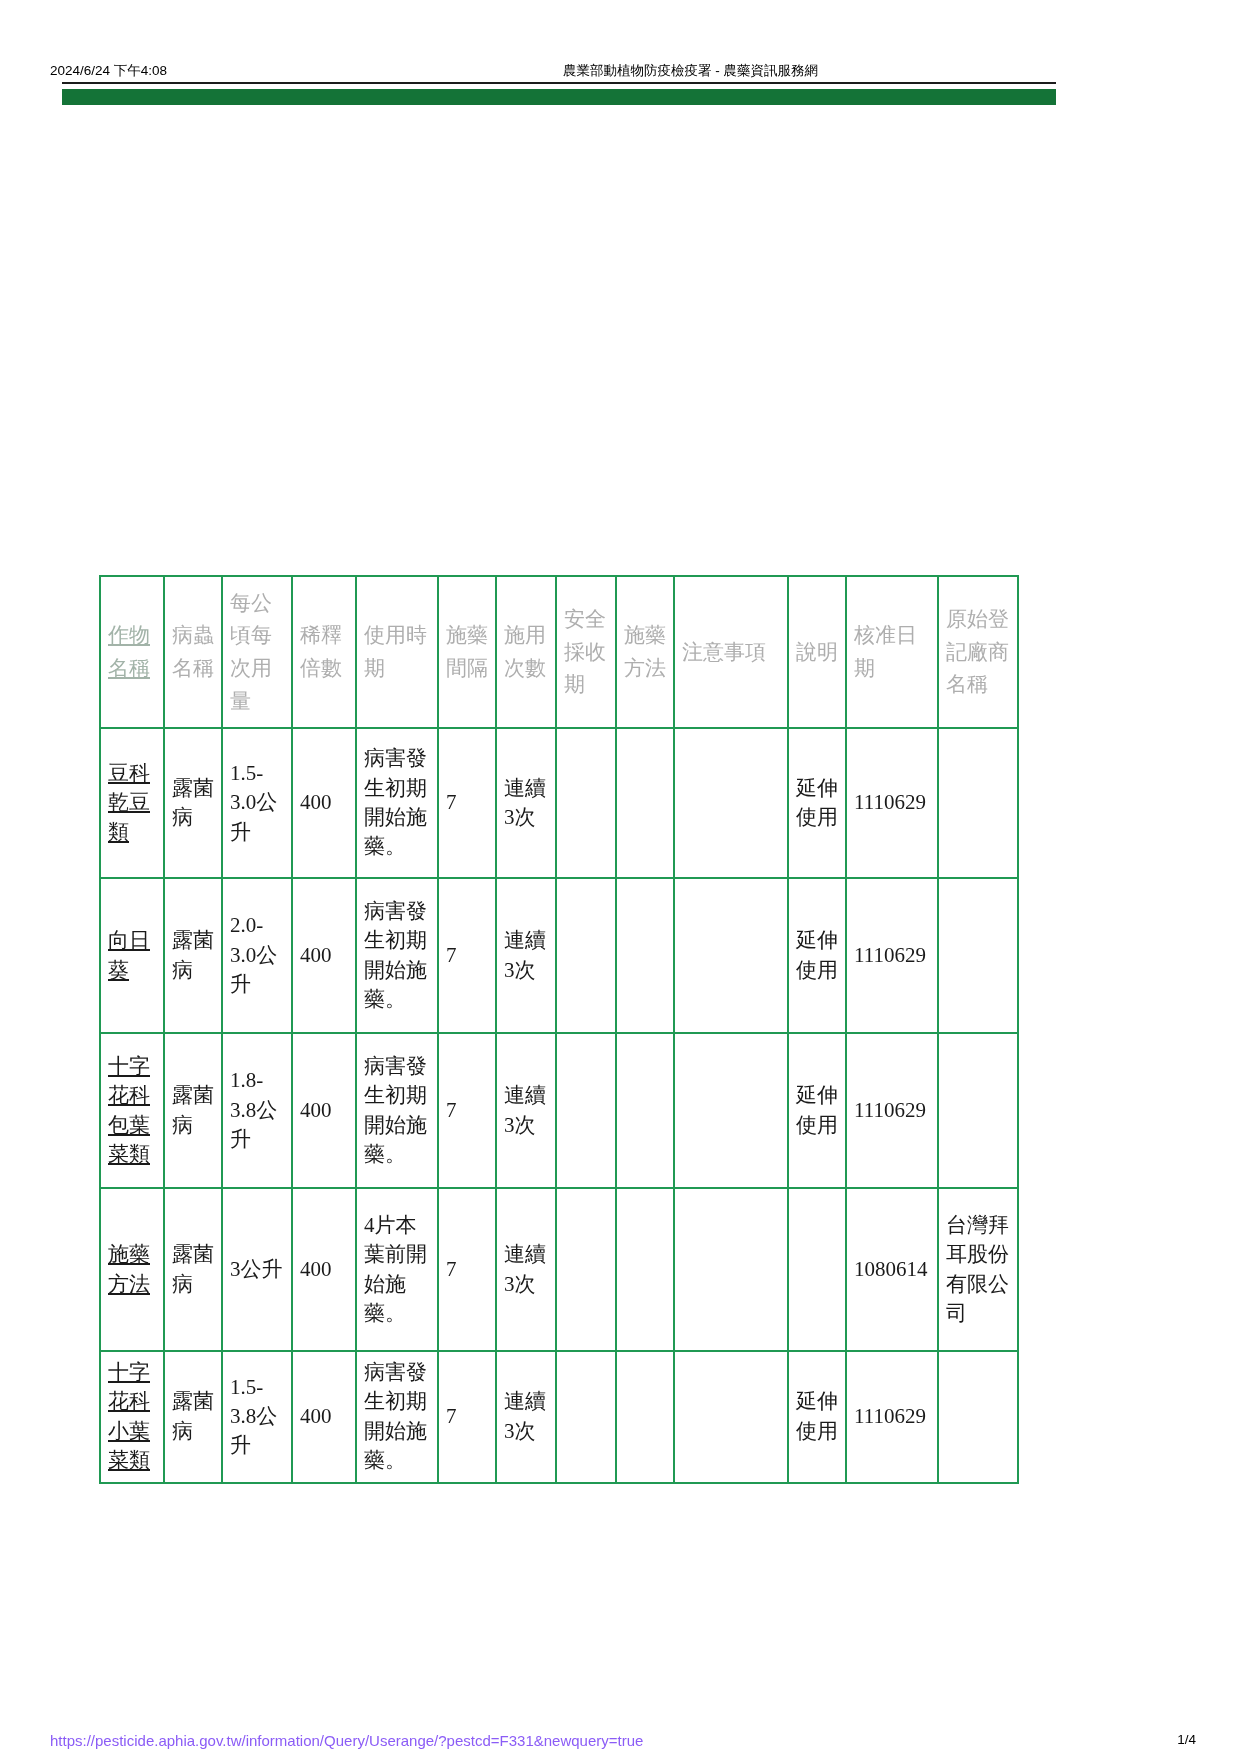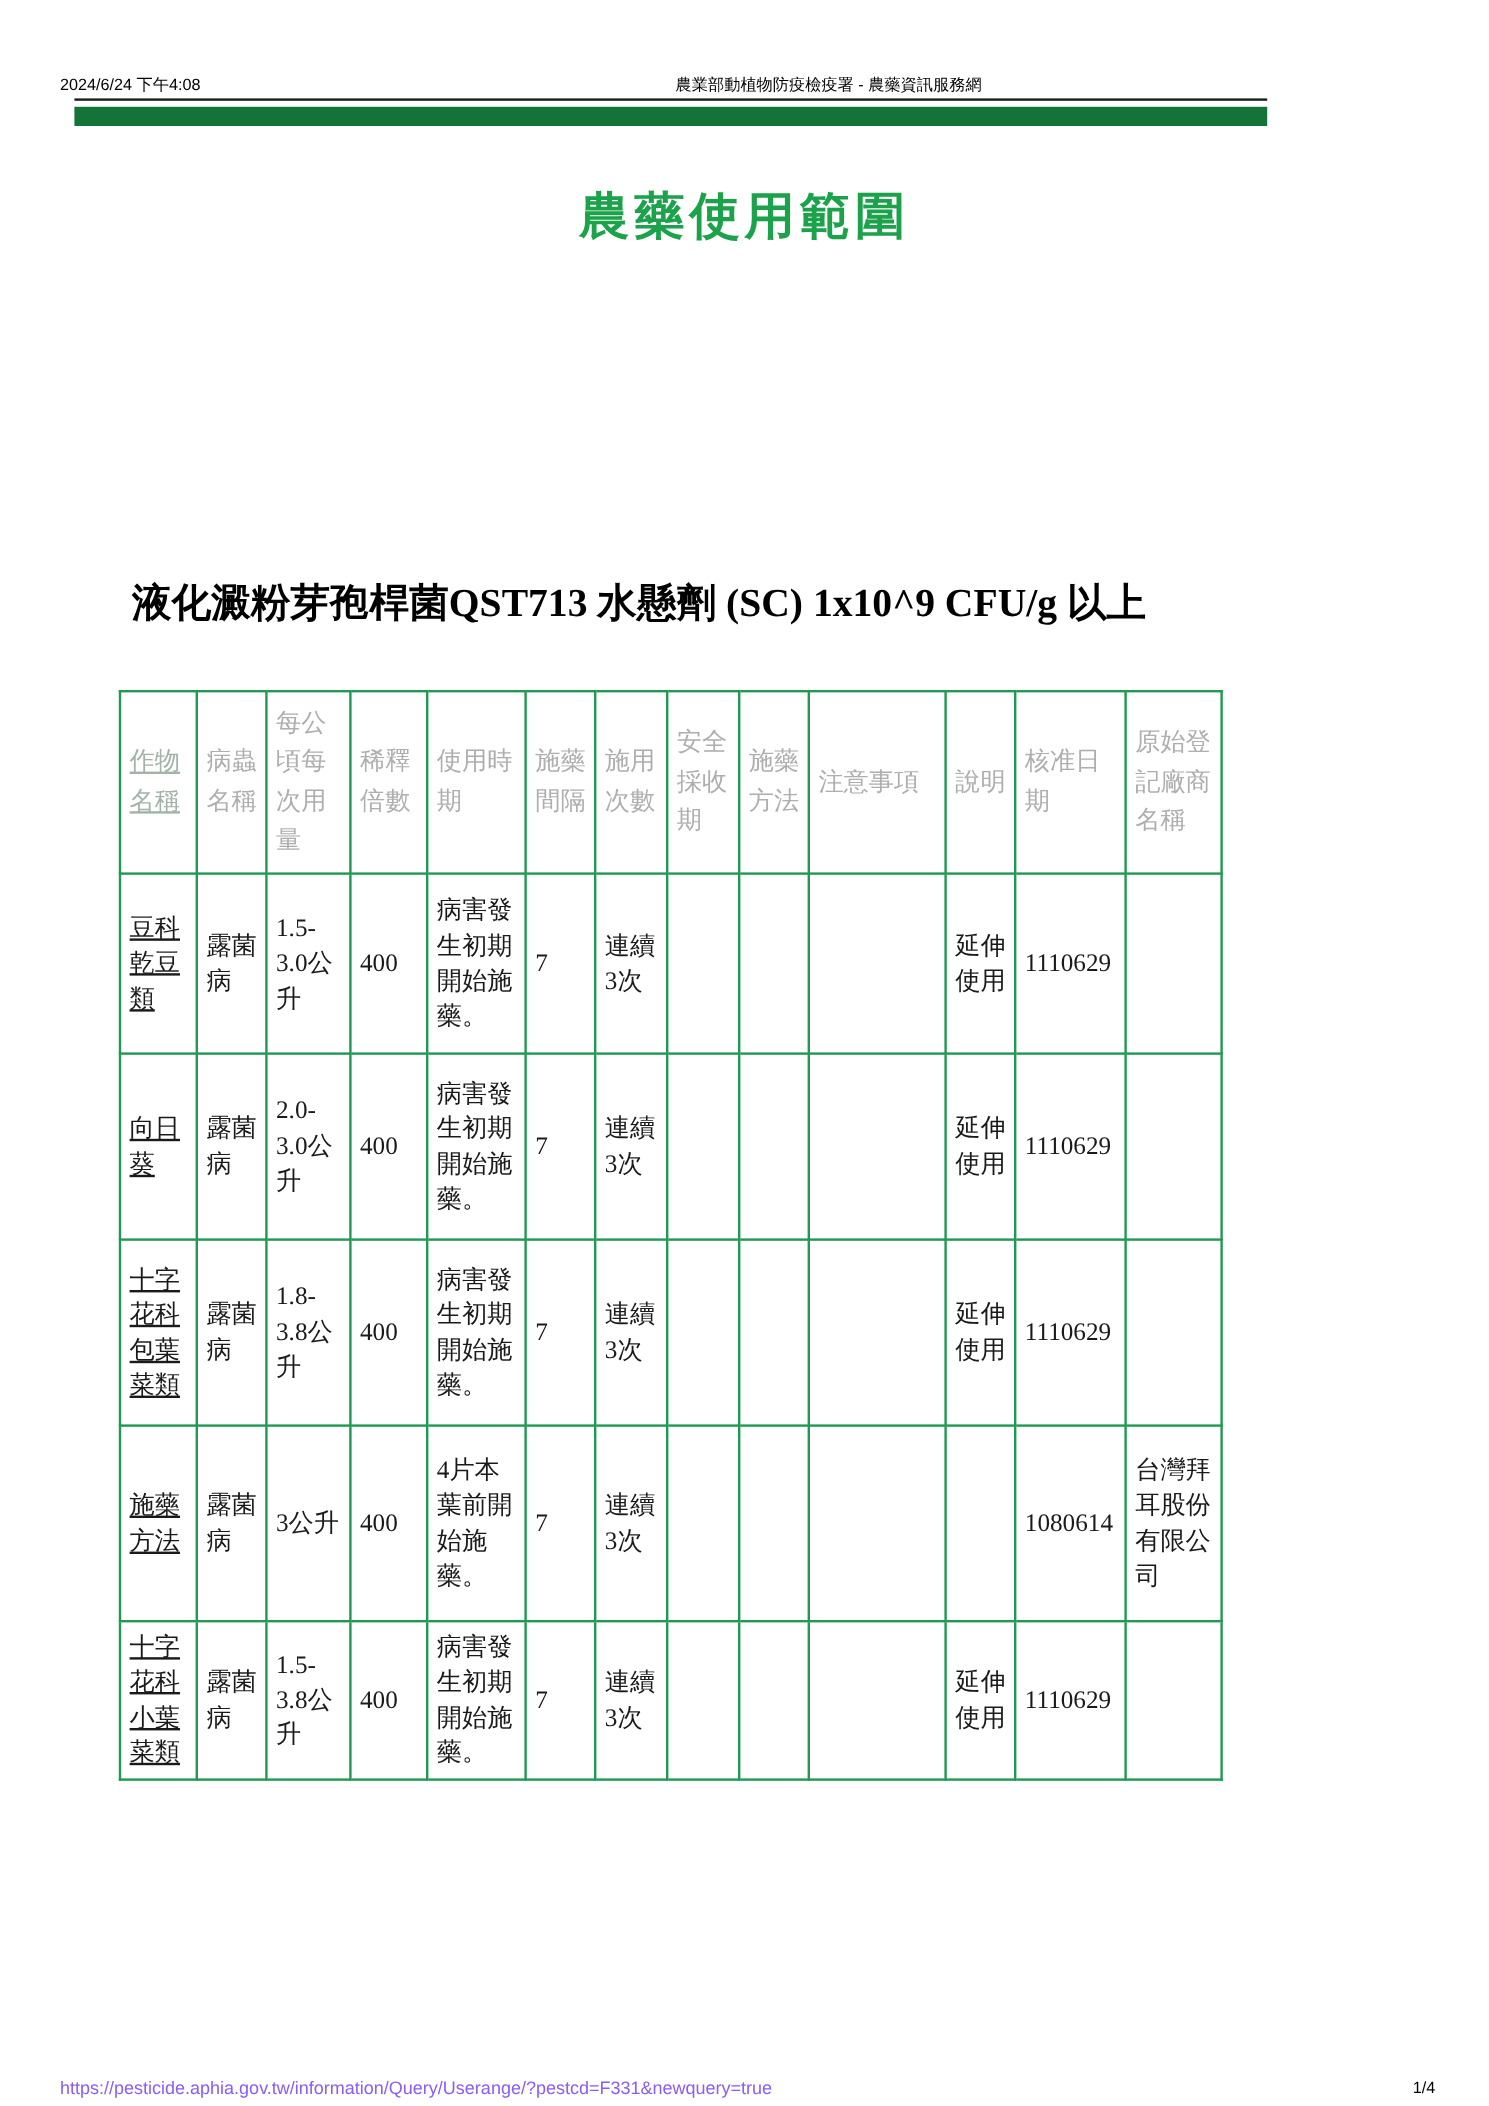--- a/index.html
+++ b/index.html
@@ -161,24 +161,22 @@
 </head>
 <body>
 
 <div class="page">
 
   <div class="print-header-date">2024/6/24 下午4:08</div>
   <div class="print-header-title">農業部動植物防疫檢疫署 - 農藥資訊服務網</div>
   <div class="header-rule"></div>
   <div class="green-bar"></div>
 
-  <h1 class="page-title">農藥使用範圍</h1>
-
-
-  <h2 class="product-heading">液化澱粉芽孢桿菌QST713 水懸劑 (SC) 1x10^9 CFU/g 以上</h2>
+
+
 
 
   <table class="usage-table">
     <colgroup>
       <col style="width:64px">
         <col style="width:58px">
         <col style="width:70px">
         <col style="width:64px">
       <col style="width:82px">
         <col style="width:58px">

